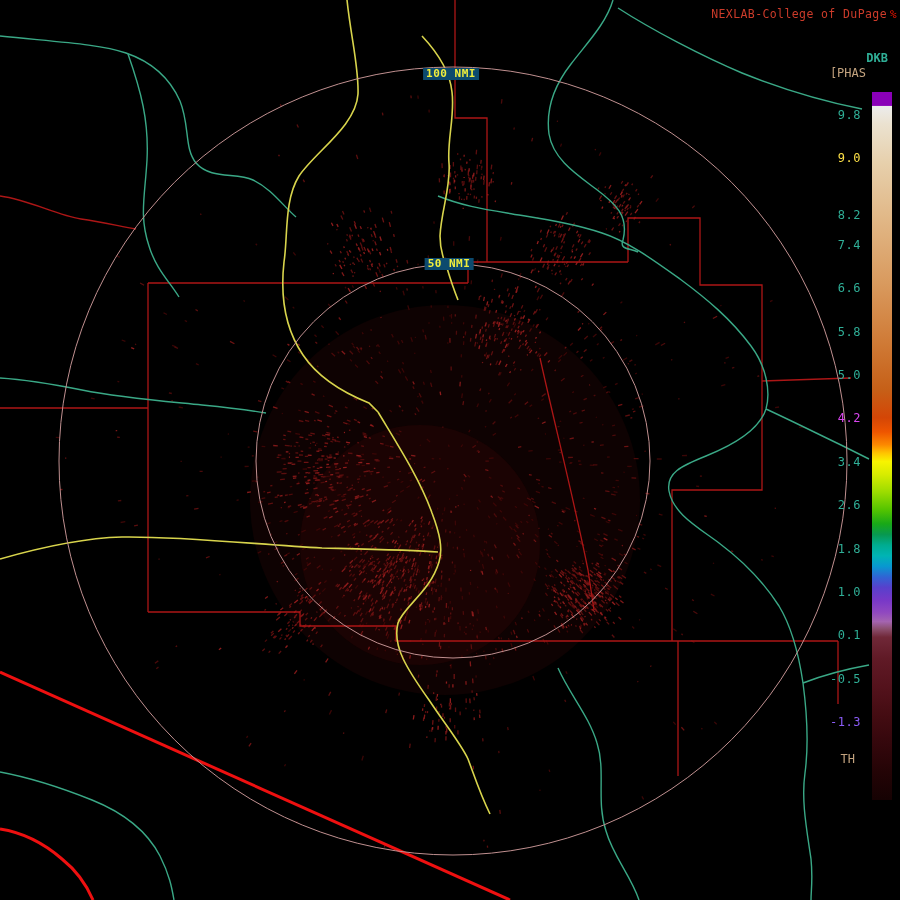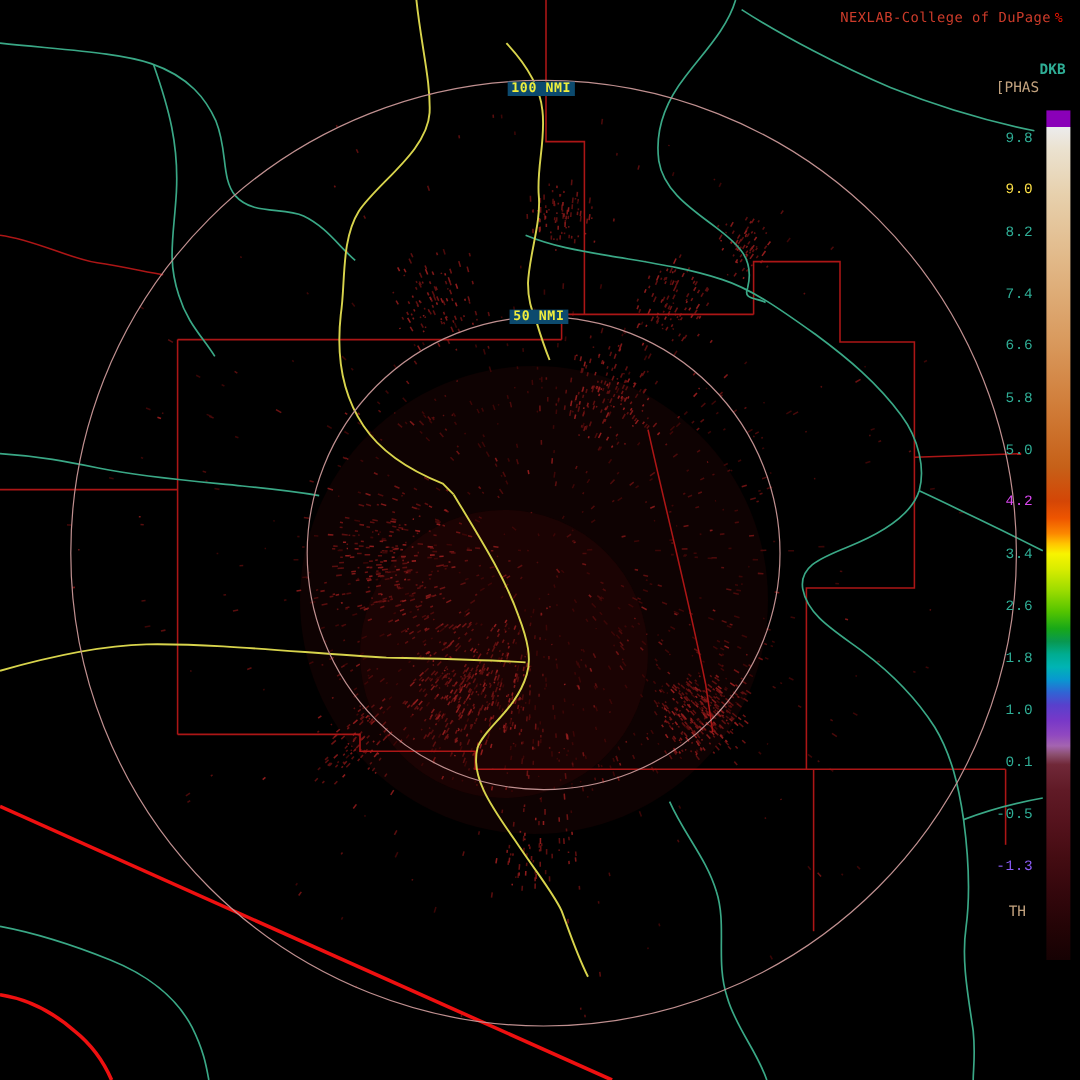--- a/index.html
+++ b/index.html
@@ -9,29 +9,29 @@
     position:relative; width:900px; height:900px; background:#000;
     font-family:"DejaVu Sans Mono", "Liberation Mono", monospace;
   }
   #map { position:absolute; left:0; top:0; }
   .label { position:absolute; white-space:pre; }
   .ring-label {
     transform:translate(-50%,-50%);
     font-size:11px; font-weight:bold; letter-spacing:0.5px;
     background:#0c4a6e; padding:0 3px; line-height:12px;
   }
-  #title { top:7px; right:14px; font-size:11.5px; letter-spacing:0.4px; }
+  #title { top:7px; right:3px; font-size:11.5px; letter-spacing:0.4px; }
   #badge { font-size:11px; margin-left:3px; }
   #unit  { top:51px; right:12px; font-size:12px; font-weight:bold; }
   #phas  { top:66px; right:34px; font-size:12px; }
   #th    { top:752px; right:45px; font-size:12px; }
   #cbar  { position:absolute; left:872px; top:92px; width:20px; height:708px; }
   .tick  {
     position:absolute; right:39px; width:50px; text-align:right;
-    font-size:12px; line-height:16px; letter-spacing:0.5px;font-family:Liberation Mono, monospace;
+    font-size:12px; line-height:16px; letter-spacing:0.5px;
   }
   #footer {
     top:869px; left:453px; transform:translateX(-50%);
     font-size:15px; letter-spacing:0.6px; line-height:16px;
     border-bottom:1px solid currentColor; padding-bottom:1px;
   }
 </style>
 </head>
 <body>
 
@@ -101,21 +101,21 @@
   <div class="label ring-label yellow" style="left: 449px; top: 264px; color: rgb(240, 238, 60);">50 NMI</div>
 
   <div class="label" id="title"><span class="title-red" style="color: rgb(204, 59, 42);">NEXLAB-College of DuPage</span><span id="badge" class="bright-red" style="color: rgb(242, 21, 0);">%</span></div>
 
   <div class="label teal" id="unit" style="color: rgb(47, 174, 150);">DKB</div>
   <div class="label tan" id="phas" style="color: rgb(194, 162, 126);">[PHAS</div>
   <div id="cbar" style="background: linear-gradient(rgb(138, 0, 184) 0%, rgb(138, 0, 184) 1.9%, rgb(236, 236, 236) 2%, rgb(235, 226, 208) 4.5%, rgb(231, 208, 172) 10%, rgb(225, 183, 134) 18%, rgb(217, 154, 94) 27%, rgb(208, 124, 56) 35%, rgb(198, 96, 24) 42%, rgb(212, 70, 6) 46%, rgb(238, 85, 0) 48%, rgb(252, 136, 0) 49.8%, rgb(255, 196, 0) 51%, rgb(248, 244, 0) 52.2%, rgb(216, 236, 0) 54%, rgb(156, 220, 0) 56.5%, rgb(84, 196, 0) 59%, rgb(24, 168, 24) 61%, rgb(8, 152, 80) 62.5%, rgb(0, 172, 144) 64%, rgb(0, 180, 180) 65.5%, rgb(8, 152, 208) 67%, rgb(48, 100, 212) 68.5%, rgb(88, 64, 204) 70%, rgb(120, 56, 200) 71.8%, rgb(144, 72, 192) 73.5%, rgb(164, 100, 176) 74.8%, rgb(140, 80, 112) 75.8%, rgb(112, 40, 56) 77%, rgb(96, 26, 38) 80%, rgb(84, 18, 28) 84%, rgb(68, 12, 18) 88%, rgb(52, 7, 12) 92%, rgb(36, 4, 6) 96%, rgb(22, 2, 3) 100%);"></div>
   <div id="ticks">
       <div class="tick" style="top: 107px; color: rgb(47, 174, 150);">9.8</div>
       <div class="tick" style="top: 150.357px; color: #fde047;">9.0</div>
-      <div class="tick" style="top: 186px; color: rgb(47, 174, 150);">8.2</div>
+      <div class="tick" style="top: 207px; color: rgb(47, 174, 150);">8.2</div>
       <div class="tick" style="top: 237.071px; color: rgb(47, 174, 150);">7.4</div>
       <div class="tick" style="top: 280.428px; color: rgb(47, 174, 150);">6.6</div>
       <div class="tick" style="top: 323.785px; color: rgb(47, 174, 150);">5.8</div>
       <div class="tick" style="top: 367.142px; color: rgb(47, 174, 150);">5.0</div>
       <div class="tick" style="top: 410.499px; color: #d946ef;">4.2</div>
       <div class="tick" style="top: 453.856px; color: rgb(47, 174, 150);">3.4</div>
       <div class="tick" style="top: 497.213px; color: rgb(47, 174, 150);">2.6</div>
       <div class="tick" style="top: 540.57px; color: rgb(47, 174, 150);">1.8</div>
       <div class="tick" style="top: 583.927px; color: rgb(47, 174, 150);">1.0</div>
       <div class="tick" style="top: 627.284px; color: rgb(47, 174, 150);">0.1</div>

